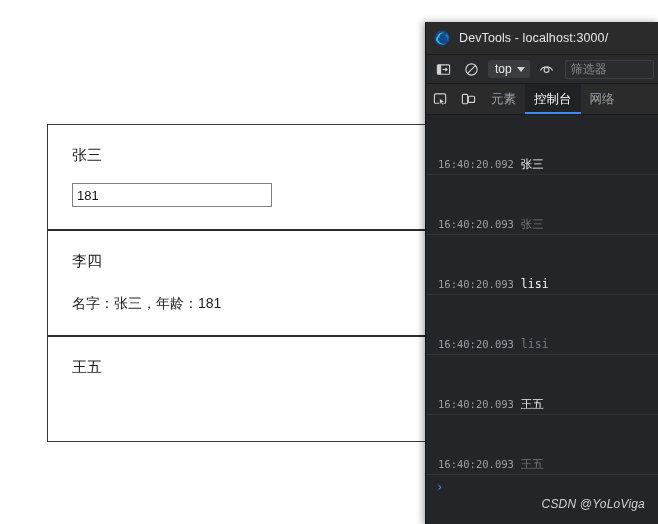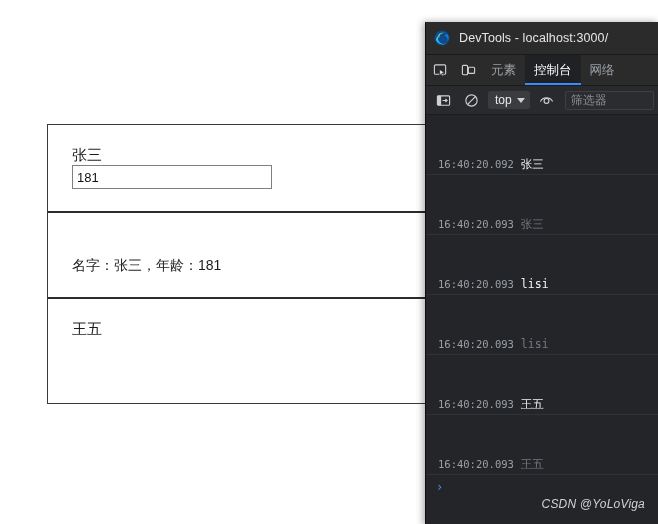--- a/index.html
+++ b/index.html
@@ -43,20 +43,21 @@
   }
   .card-title {
     font-size: 15px;
     color: #1b1b1b;
     line-height: 20px;
     margin: 0 0 0 0;
     font-weight: 400;
   }
   .card-input {
     display: block;
+    margin-top: 18px;
     width: 190px;
     height: 20px;
     padding: 1px 4px;
     font-size: 13px;
     font-family: "Liberation Sans", "DejaVu Sans", sans-serif;
     color: #111111;
     background: #ffffff;
     border: 1px solid #808080;
     border-radius: 0;
     box-sizing: content-box;
@@ -243,20 +244,21 @@
 <div id="page-area">
 
   <div id="card-list">
 
     <div class="card">
       <div class="card-title">张三</div>
       <input class="card-input" type="text" value="181" style="">
     </div>
 
     <div class="card">
+      <div class="card-title">李四</div>
       <div class="card-text">名字：张三，年龄：181</div>
     </div>
 
     <div class="card">
       <div class="card-title">王五</div>
       <div class="card-spacer"></div>
     </div>
 
   </div>
 </div>
@@ -266,45 +268,20 @@
   <div id="dt-titlebar">
     <svg class="edge-logo" viewBox="0 0 32 32">
       <circle cx="16" cy="16" r="15" fill="#0f4a8a"></circle>
       <path d="M4 20 C7 28 17 31 24 27 C20 29 12 28 9 22 C7 18 8 13 12 11 C7 11 4 15 4 20Z" fill="#35c1f1"></path>
       <path d="M9 9 C13 4 22 4 27 9 C24 6 18 5 14 8 C11 10 10 13 11 16 C9 14 8 11 9 9Z" fill="#5fd0ab"></path>
       <path d="M27 9 C30 13 30 19 27 23 C28 18 26 13 21 11 C23 9 25 8 27 9Z" fill="#0f7fd8"></path>
     </svg>
     <span id="dt-title-text">DevTools - localhost:3000/</span>
   </div>
 
-  <div id="dt-tabrow">
-    <div class="tb-icon-btn">
-      <svg width="15" height="15" viewBox="0 0 16 16">
-        <rect x="1.5" y="2" width="12" height="10" rx="1.2" fill="none" stroke="#cfd2d5" stroke-width="1.2"></rect>
-        <path d="M7 7 L7 13 L8.7 11.2 L10.2 14 L11.5 13.3 L10 10.6 L12.4 10.3 Z" fill="#e8eaed" stroke="#202124" stroke-width="0.7"></path>
-      </svg>
-    </div>
-    <div class="tb-icon-btn">
-      <svg width="15" height="15" viewBox="0 0 16 16">
-        <rect x="1.5" y="2.5" width="5.5" height="10" rx="1" fill="none" stroke="#cfd2d5" stroke-width="1.2"></rect>
-        <rect x="7.8" y="4.5" width="6.7" height="6.5" rx="1" fill="none" stroke="#cfd2d5" stroke-width="1.2"></rect>
-      </svg>
-    </div>
-
-    <div class="tab">
-      <span>元素</span>
-    </div>
-    <div class="tab active">
-      <span>控制台</span>
-    </div>
-    <div class="tab">
-      <span>网络</span>
-    </div>
-  </div>
-
   <div id="dt-console-toolbar">
     <div class="tb-icon-btn">
       <svg width="15" height="15" viewBox="0 0 16 16">
         <rect x="1.5" y="3" width="13" height="10" rx="1" fill="none" stroke="#cfd2d5" stroke-width="1.2"></rect>
         <rect x="1.5" y="3" width="4" height="10" fill="#cfd2d5"></rect>
         <path d="M7 8 L11.5 8 M10 6.4 L11.8 8 L10 9.6" fill="none" stroke="#cfd2d5" stroke-width="1.2"></path>
       </svg>
     </div>
     <div class="tb-icon-btn">
       <svg width="15" height="15" viewBox="0 0 16 16">
@@ -321,20 +298,45 @@
     <div class="tb-icon-btn">
       <svg width="15" height="15" viewBox="0 0 16 16">
         <path d="M1.5 9 C4 4 12 4 14.5 9" fill="none" stroke="#cfd2d5" stroke-width="1.2"></path>
         <circle cx="8" cy="8.4" r="2.6" fill="none" stroke="#cfd2d5" stroke-width="1.2"></circle>
       </svg>
     </div>
 
     <input id="filter-input" type="text" placeholder="筛选器" style="">
   </div>
 
+  <div id="dt-tabrow">
+    <div class="tb-icon-btn">
+      <svg width="15" height="15" viewBox="0 0 16 16">
+        <rect x="1.5" y="2" width="12" height="10" rx="1.2" fill="none" stroke="#cfd2d5" stroke-width="1.2"></rect>
+        <path d="M7 7 L7 13 L8.7 11.2 L10.2 14 L11.5 13.3 L10 10.6 L12.4 10.3 Z" fill="#e8eaed" stroke="#202124" stroke-width="0.7"></path>
+      </svg>
+    </div>
+    <div class="tb-icon-btn">
+      <svg width="15" height="15" viewBox="0 0 16 16">
+        <rect x="1.5" y="2.5" width="5.5" height="10" rx="1" fill="none" stroke="#cfd2d5" stroke-width="1.2"></rect>
+        <rect x="7.8" y="4.5" width="6.7" height="6.5" rx="1" fill="none" stroke="#cfd2d5" stroke-width="1.2"></rect>
+      </svg>
+    </div>
+
+    <div class="tab">
+      <span>元素</span>
+    </div>
+    <div class="tab active">
+      <span>控制台</span>
+    </div>
+    <div class="tab">
+      <span>网络</span>
+    </div>
+  </div>
+
   <div id="console-body">
 
     <div class="log-row">
       <span class="log-ts">16:40:20.092</span>
       <span class="log-msg bright">张三</span>
     </div>
     <div class="log-row">
       <span class="log-ts">16:40:20.093</span>
       <span class="log-msg dim">张三</span>
     </div>

